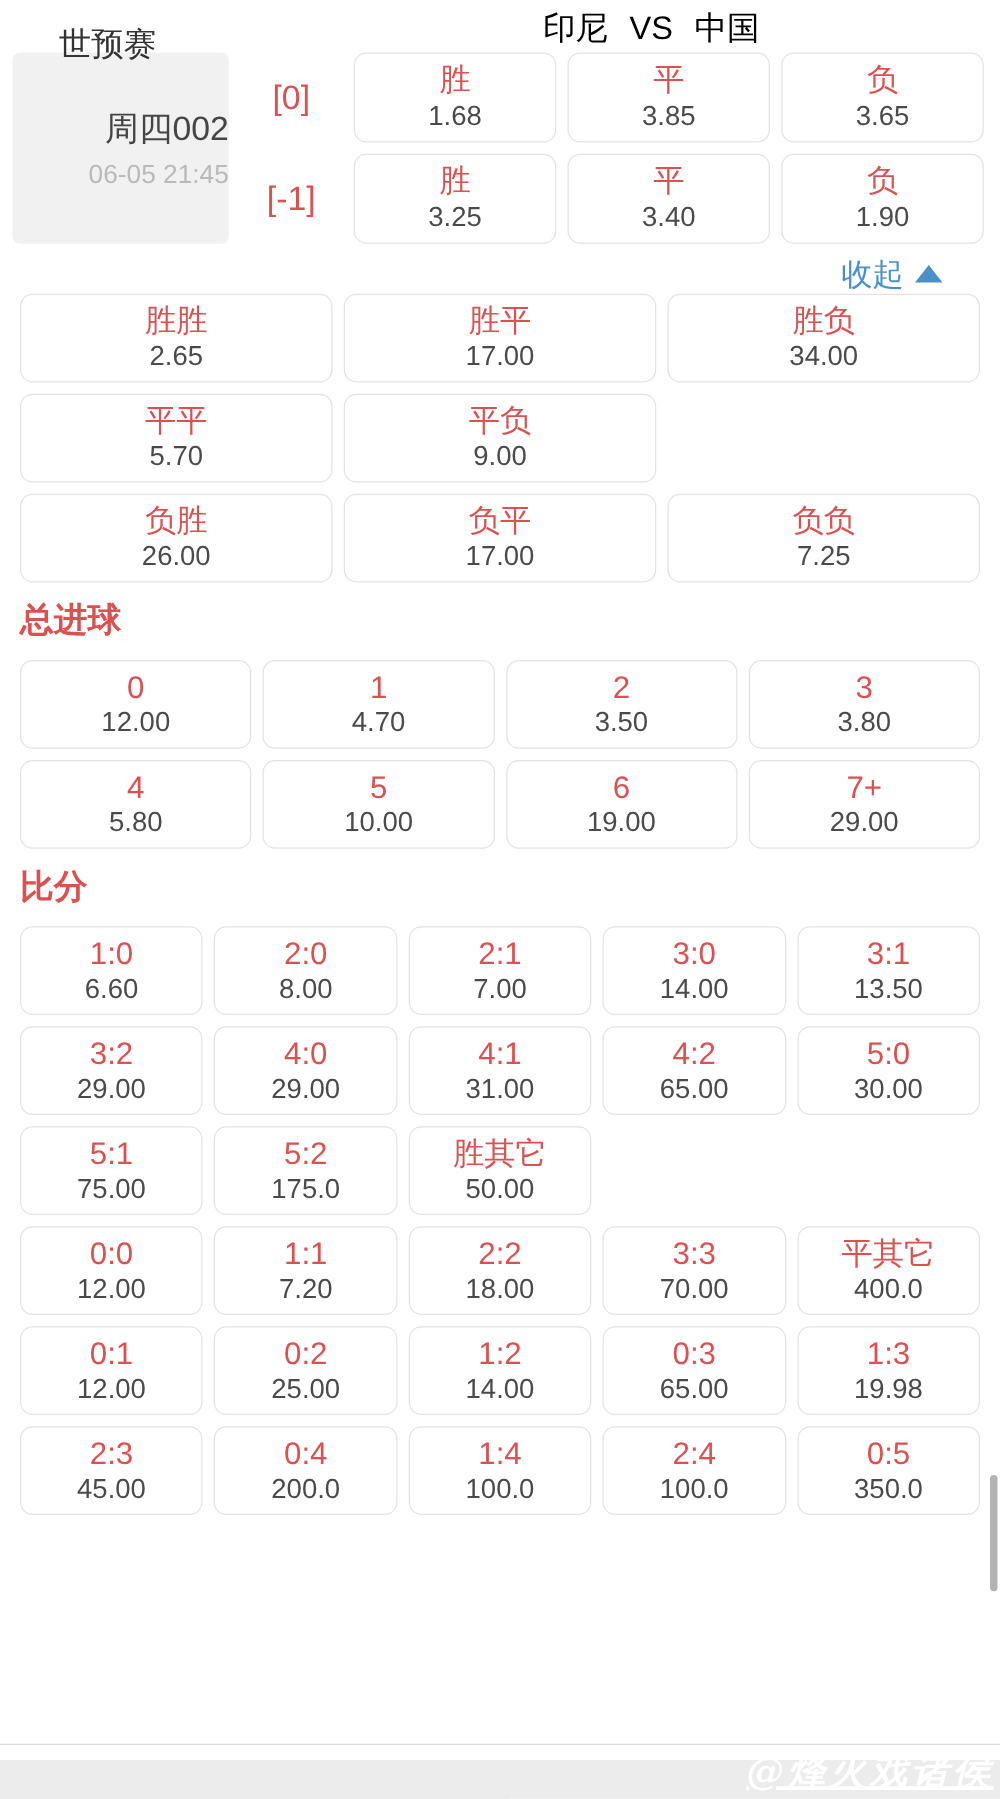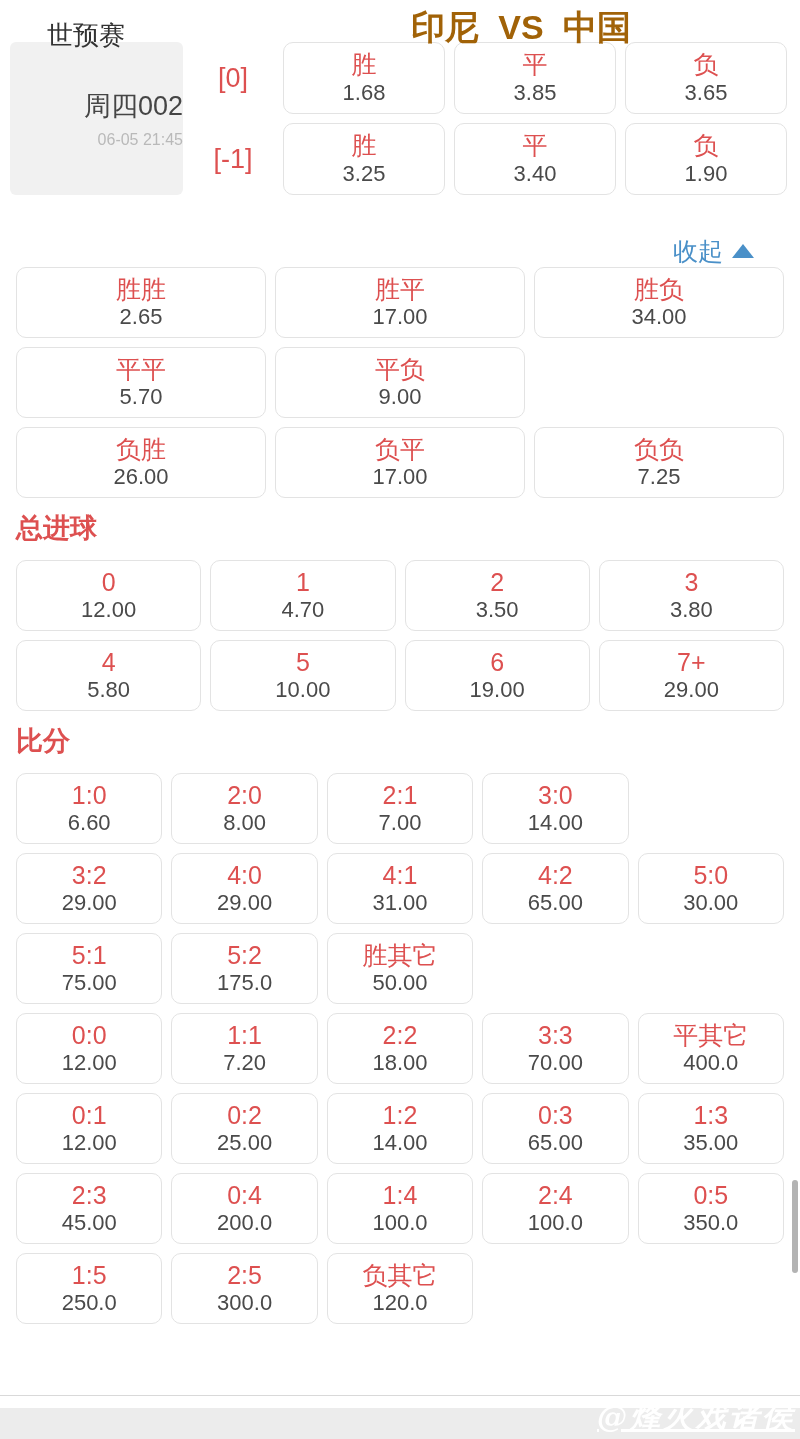--- a/index.html
+++ b/index.html
@@ -11,35 +11,35 @@
     font-family:"Liberation Sans","DejaVu Sans",sans-serif;
   }
   
   .header{position:relative;height:38px;}
   .header-league{
     position:absolute;left:47px;top:18px;
     font-size:26px;font-weight:500;color:#333333;
   }
   .header-title{
     position:absolute;left:521px;top:5px;transform:translateX(-50%);
-    font-size:34px;font-weight:700;color:#a16207;white-space:nowrap;
+    font-size:26px;font-weight:400;color:#000000;white-space:nowrap;
     word-spacing:10px;
   }
   
   .top-section{
     display:flex;align-items:flex-start;
     margin:4px 13px 0 10px;
   }
   .match-card{
     flex:0 0 173px;height:153px;
     background:var(--card_bg);border-radius:6px;
     display:flex;flex-direction:column;align-items:flex-end;justify-content:center;gap:7px;
   }
   .match-number{font-size:27px;font-weight:500;color:#454545;}
-  .match-datetime{font-size:16px;color:var(--muted_text);}
+  .match-datetime{font-size:21px;color:var(--muted_text);}
   .handicap-col{
     flex:0 0 100px;
     display:flex;flex-direction:column;gap:9px;
   }
   .handicap-label{
     height:72px;display:flex;align-items:center;justify-content:center;
     font-size:27px;font-weight:500;color:var(--red);
   }
   .top-odds-grid{
     flex:1;display:grid;grid-template-columns:repeat(3,1fr);
@@ -50,21 +50,21 @@
     height:71px;background:#ffffff;
     border:1px solid var(--border);border-radius:10px;
     display:flex;flex-direction:column;align-items:center;justify-content:center;gap:2px;
     box-sizing:border-box;cursor:pointer;
   }
   .top-odds-grid .cell{height:72px;}
   .cell-label{font-size:25px;font-weight:500;color:var(--red);line-height:1.1;}
   .cell-value{font-size:22px;color:#4a4a4a;line-height:1.1;}
   
   .collapse-row{
-    margin-top:40px;height:32px;
+    margin-top:8px;height:32px;
     display:flex;align-items:center;justify-content:flex-end;
     padding-right:46px;gap:9px;
   }
   .collapse-label{font-size:25px;font-weight:500;color:var(--blue);cursor:pointer;}
   .collapse-arrow{
     width:0;height:0;
     border-left:11px solid transparent;border-right:11px solid transparent;
     border-bottom:14px solid var(--blue);
   }
   
@@ -233,20 +233,24 @@
           <div class="cell-value">8.00</div>
         </div>
         <div class="cell">
           <div class="cell-label">2:1</div>
           <div class="cell-value">7.00</div>
         </div>
         <div class="cell">
           <div class="cell-label">3:0</div>
           <div class="cell-value">14.00</div>
         </div>
+        <div class="cell">
+          <div class="cell-label">3:1</div>
+          <div class="cell-value">13.50</div>
+        </div>
       </div>
       <div class="grid cols-5">
         <div class="cell">
           <div class="cell-label">3:2</div>
           <div class="cell-value">29.00</div>
         </div>
         <div class="cell">
           <div class="cell-label">4:0</div>
           <div class="cell-value">29.00</div>
         </div>
@@ -311,21 +315,21 @@
         <div class="cell">
           <div class="cell-label">1:2</div>
           <div class="cell-value">14.00</div>
         </div>
         <div class="cell">
           <div class="cell-label">0:3</div>
           <div class="cell-value">65.00</div>
         </div>
         <div class="cell">
           <div class="cell-label">1:3</div>
-          <div class="cell-value">35.00</div>
+          <div class="cell-value">19.98</div>
         </div>
       </div>
       <div class="grid cols-5">
         <div class="cell">
           <div class="cell-label">2:3</div>
           <div class="cell-value">45.00</div>
         </div>
         <div class="cell">
           <div class="cell-label">0:4</div>
           <div class="cell-value">200.0</div>
@@ -334,34 +338,20 @@
           <div class="cell-label">1:4</div>
           <div class="cell-value">100.0</div>
         </div>
         <div class="cell">
           <div class="cell-label">2:4</div>
           <div class="cell-value">100.0</div>
         </div>
         <div class="cell">
           <div class="cell-label">0:5</div>
           <div class="cell-value">350.0</div>
-        </div>
-      </div>
-      <div class="grid cols-5">
-        <div class="cell">
-          <div class="cell-label">1:5</div>
-          <div class="cell-value">250.0</div>
-        </div>
-        <div class="cell">
-          <div class="cell-label">2:5</div>
-          <div class="cell-value">300.0</div>
-        </div>
-        <div class="cell">
-          <div class="cell-label">负其它</div>
-          <div class="cell-value">120.0</div>
         </div>
       </div>
     </div>
 
   <div class="scrollbar-thumb"></div>
 
   <div class="footer">
     <div class="footer-divider"></div>
     <div class="footer-bar"></div>
     <div class="watermark">@烽火戏诸侯</div>

